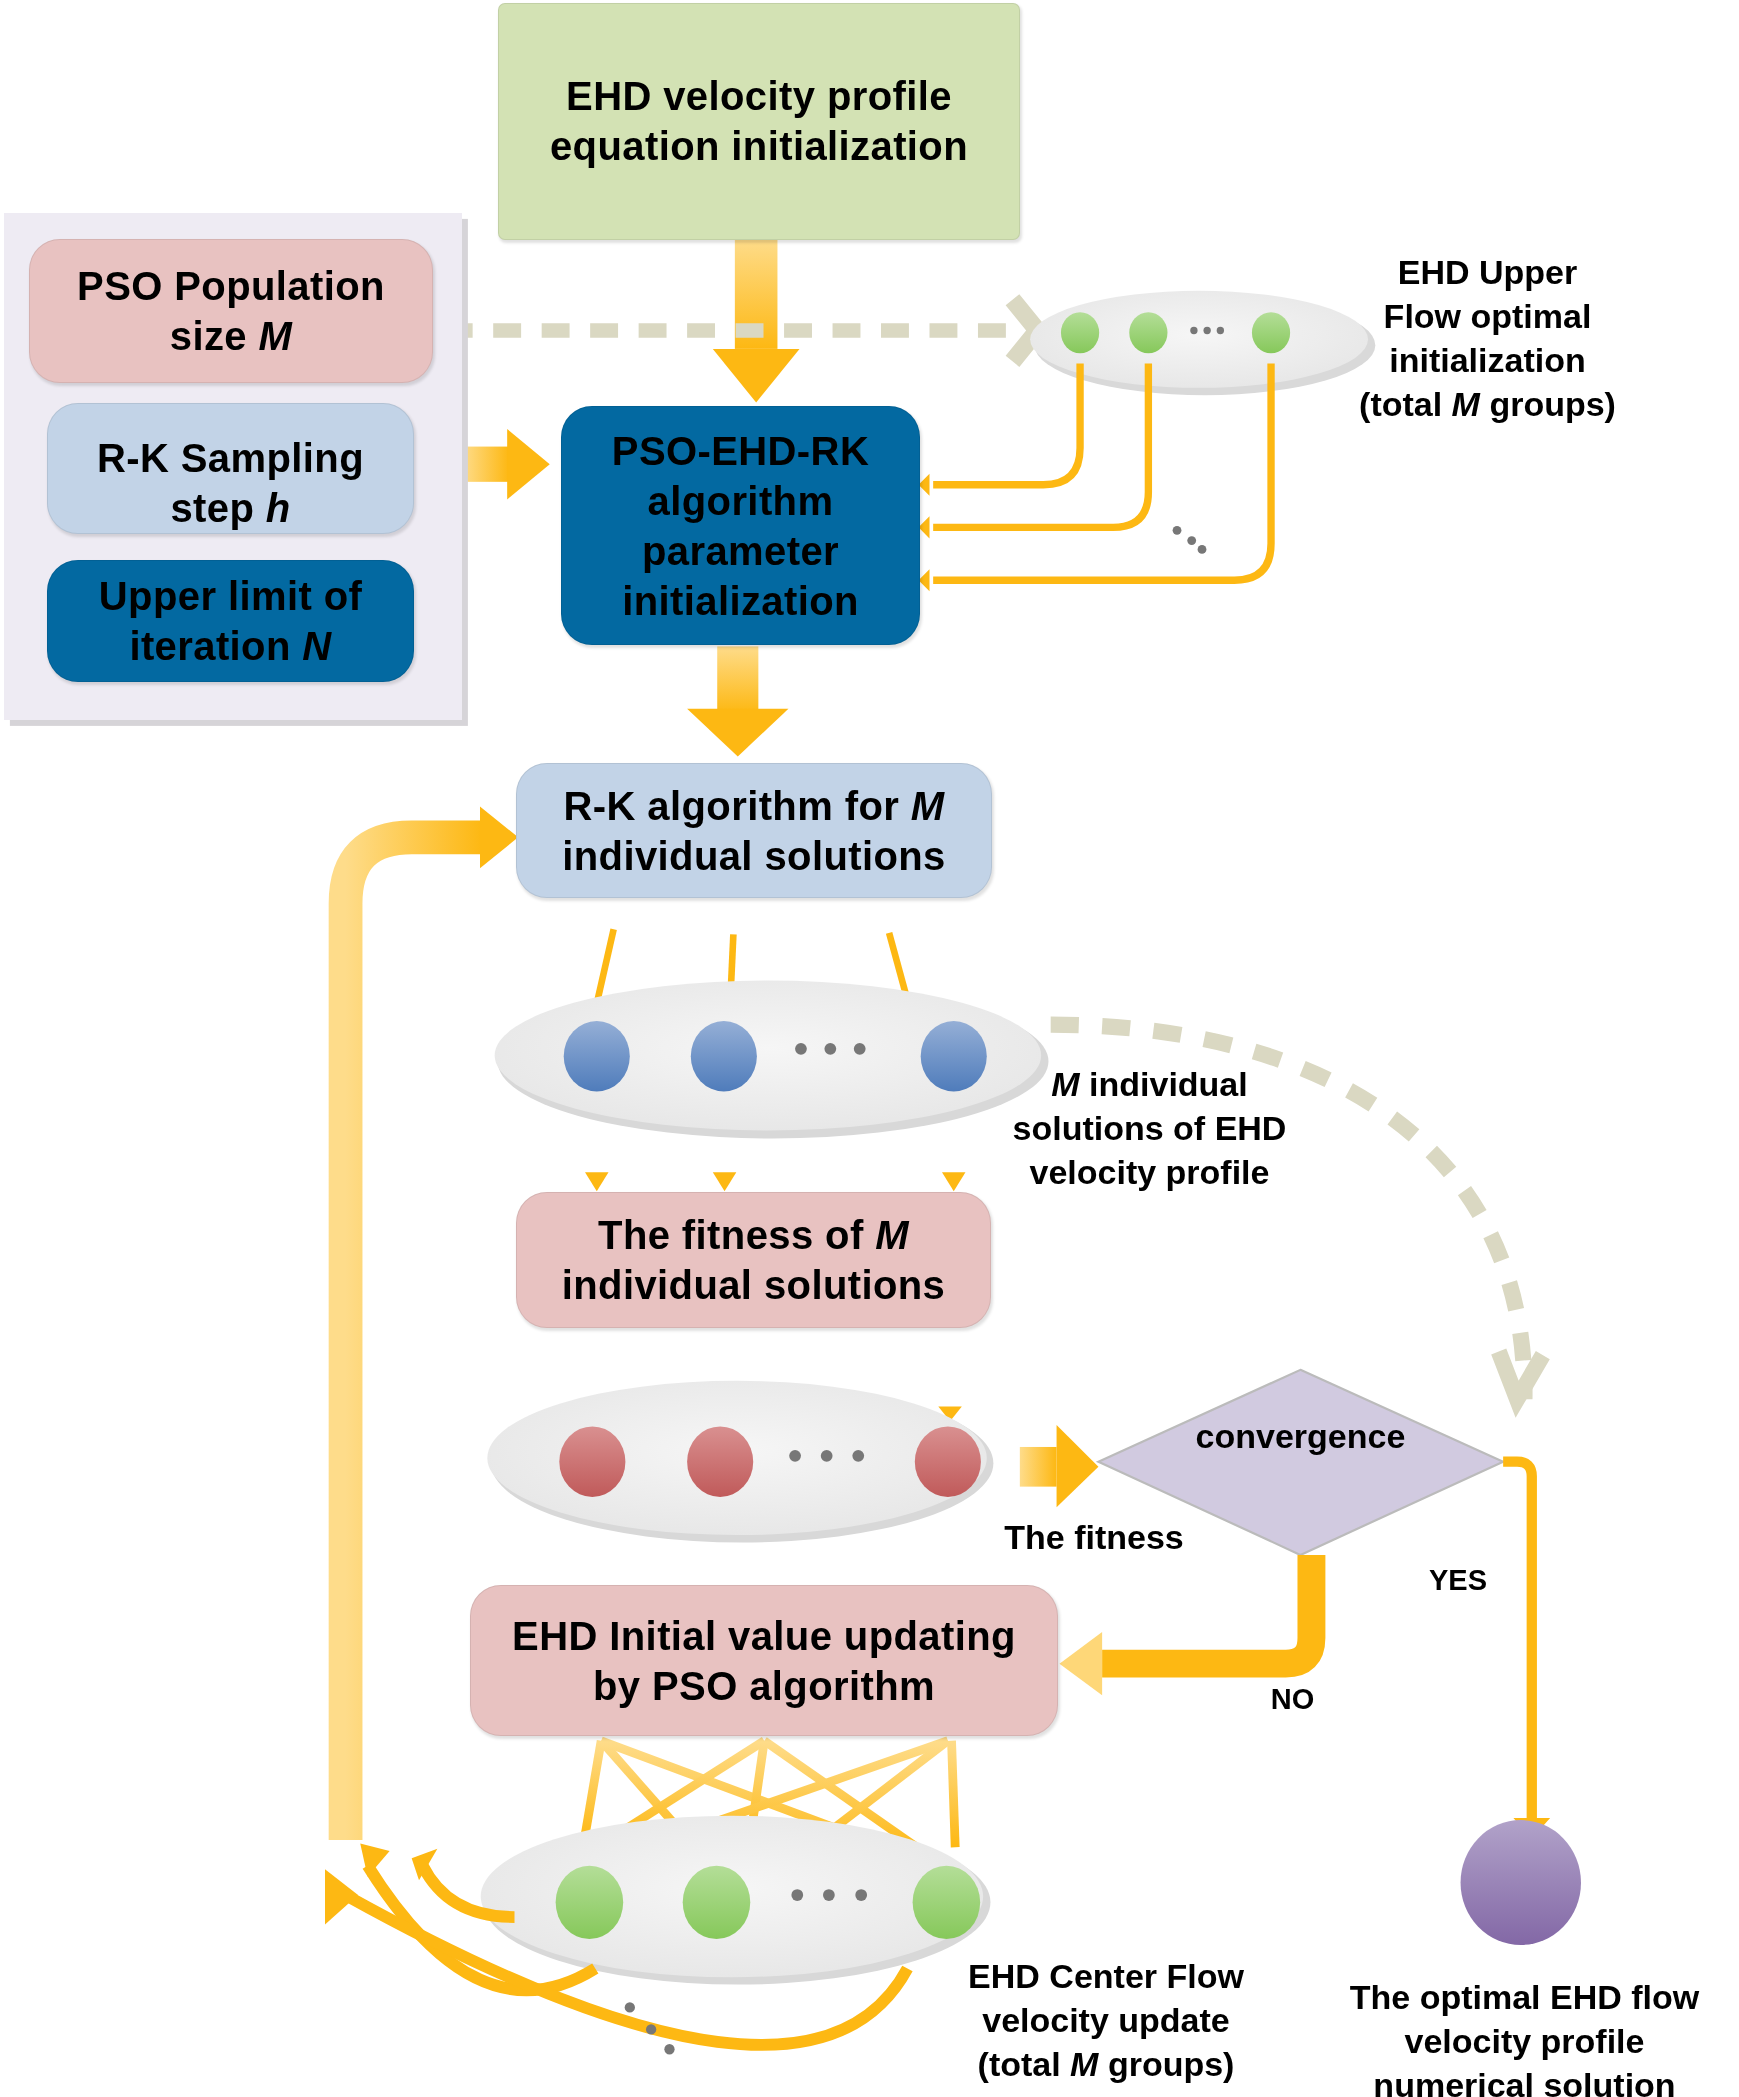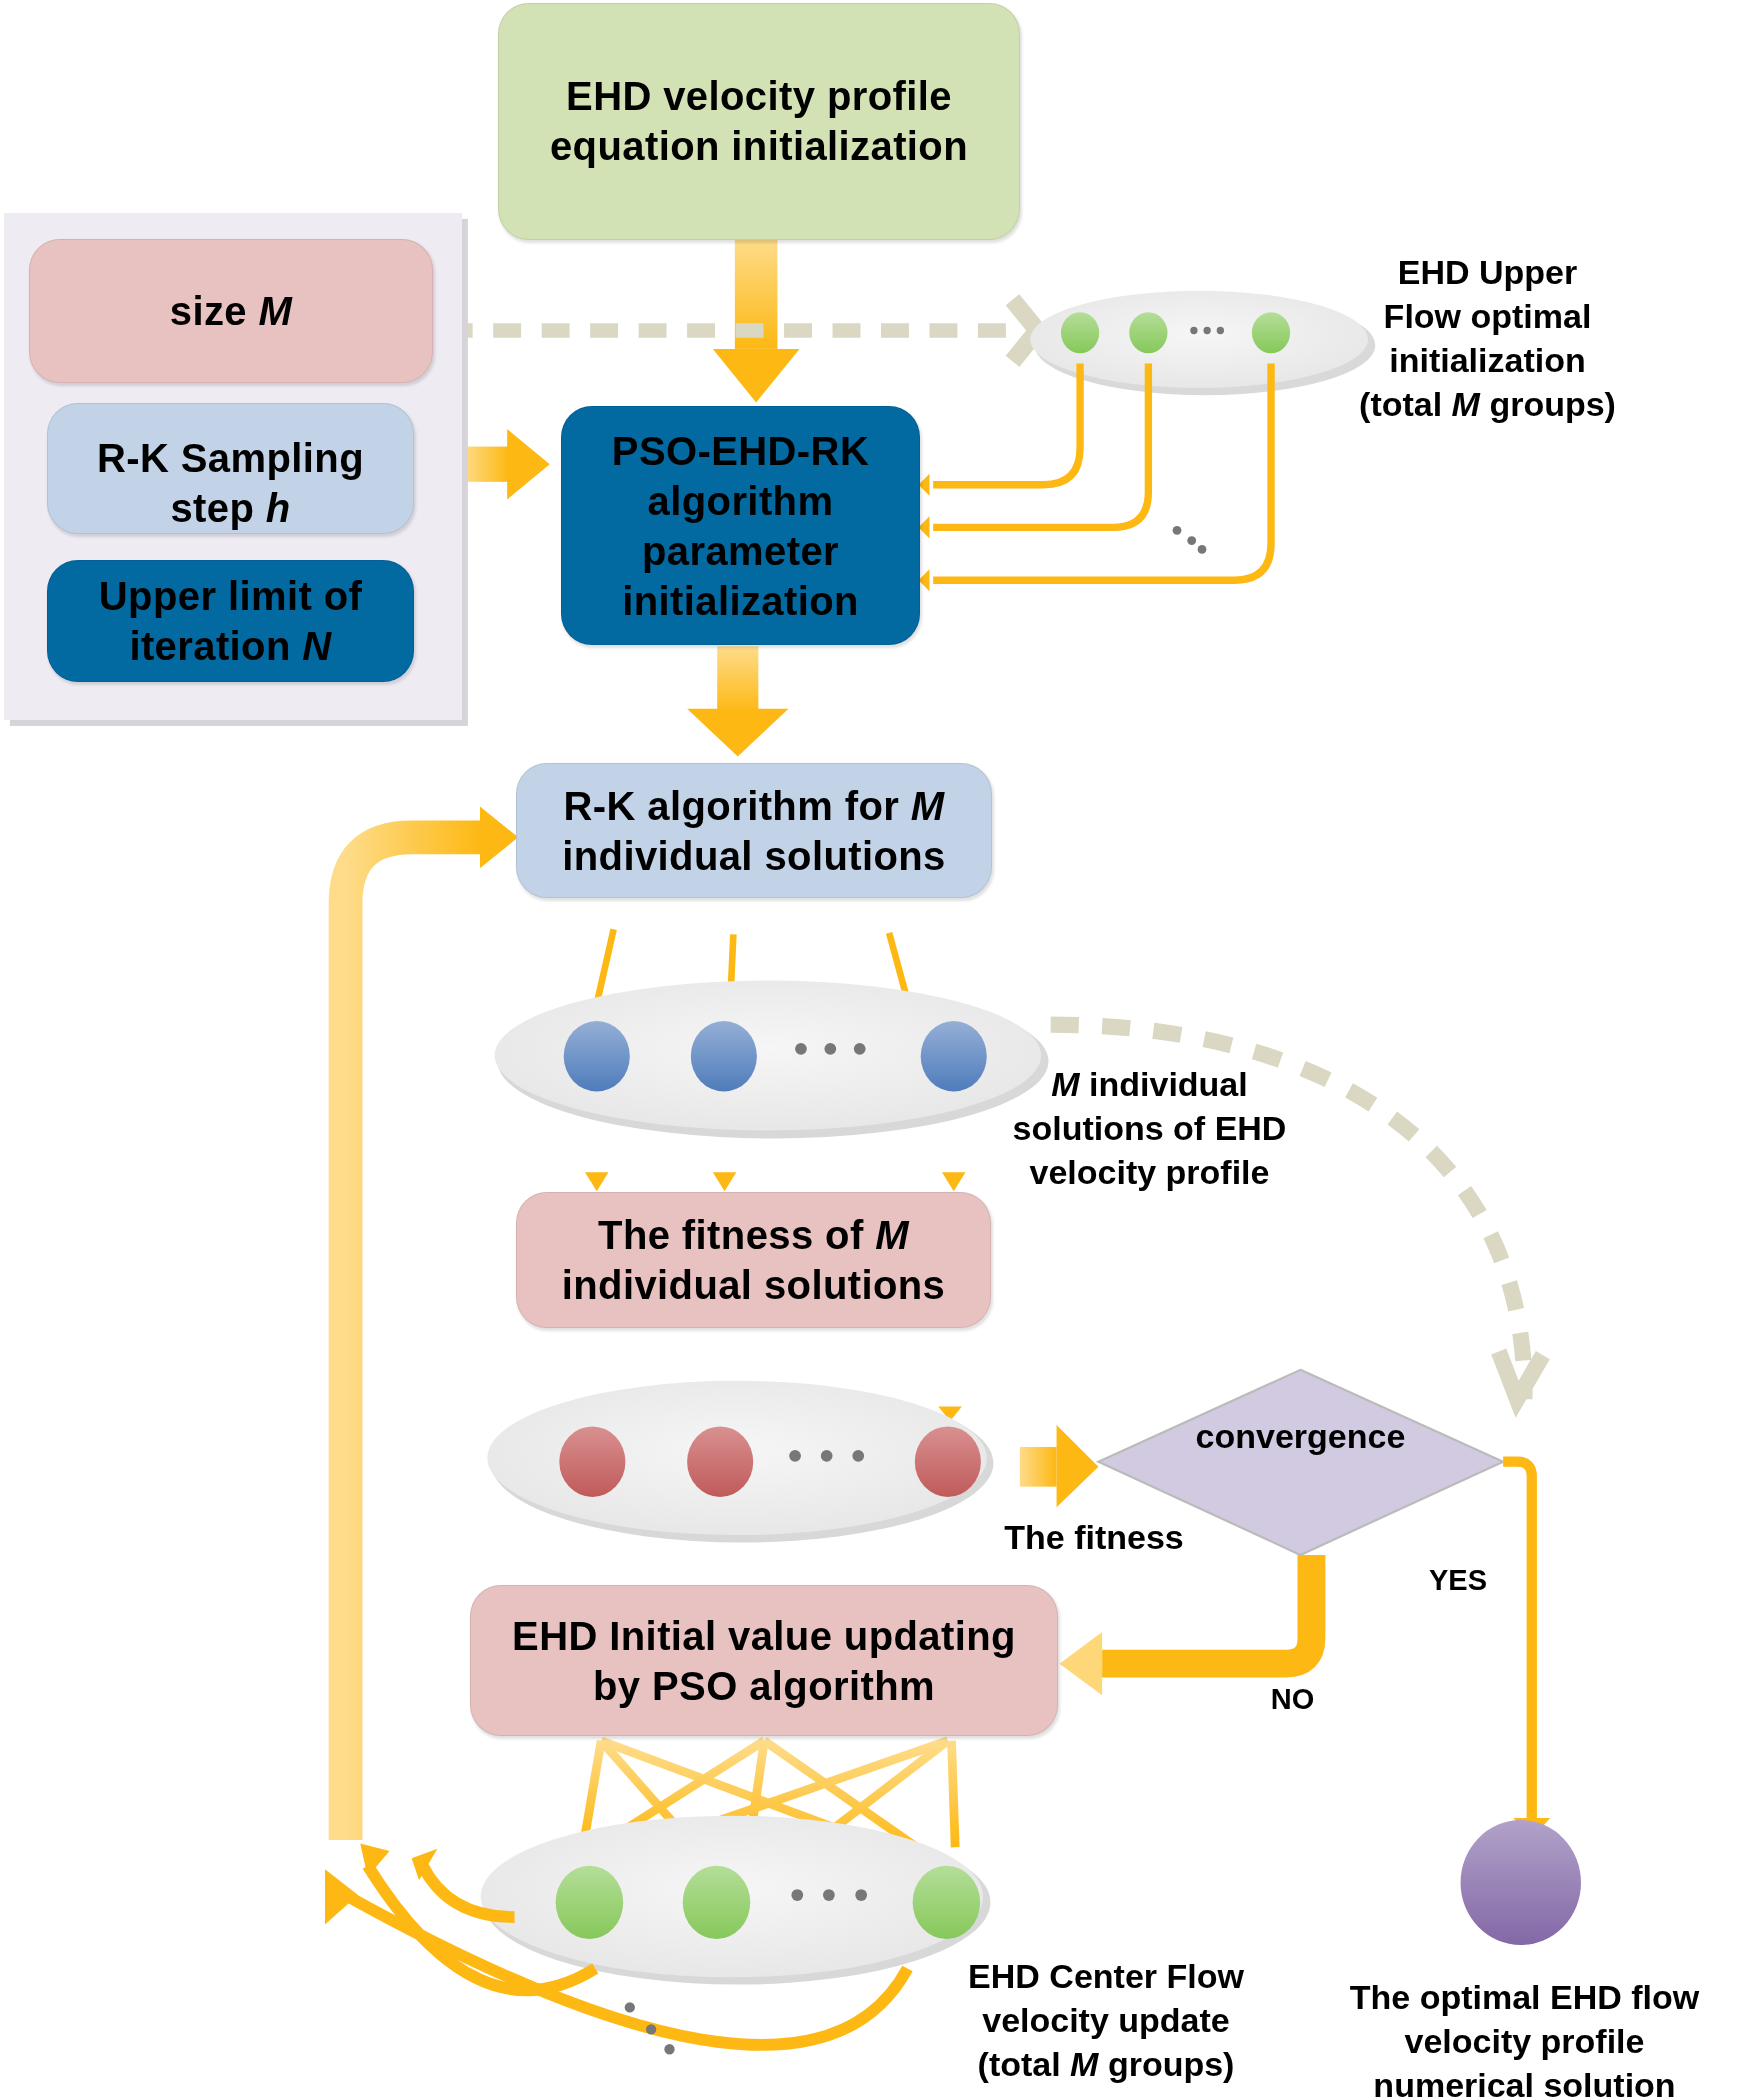--- a/index.html
+++ b/index.html
@@ -8,21 +8,21 @@
   #canvas { position: absolute; left: 0; top: 0; width: 1740px; height: 2097px; }
   .box { position: absolute; border-radius: 31px; display: flex; align-items: center; justify-content: center;
          text-align: center; box-sizing: border-box; border: 1.5px solid rgba(0,0,0,0.08);
          box-shadow: 1.5px 2.2px 2.9px rgba(0,0,0,0.12); }
   .box .txt { font-size: 40px; line-height: 50px; letter-spacing: 0.4px; }
   .label { position: absolute; text-align: center; font-size: 34px; line-height: 44px; }
   .small { font-size: 29px; line-height: 38px; }
   i { font-style: italic; }
   .panel { position: absolute; left: 4.4px; top: 213px; width: 458px; height: 507px; background: #eeebf3;
            box-shadow: 5.9px 5.9px 0 #d6d4d8; }
-  .green { background: #d3e2b4; }
+  .green { background: #d3e2b4; border-radius: 7px; }
   .pink  { background: #e8c2c1; }
   .blue  { background: #c2d3e7; }
   .lav   { background: #0369a1; }
 </style>
 </head>
 <body>
 
 <svg id="canvas" viewBox="0 0 2368 2855" xmlns="http://www.w3.org/2000/svg">
   <defs>
     <linearGradient id="gv" x1="0" y1="0" x2="0" y2="1">
@@ -238,20 +238,21 @@
 <div class="box green" style="left:498px;top:2.9px;width:522px;height:237px;">
   <div class="txt">
       <div>EHD velocity profile</div>
       <div>equation initialization</div>
     </div>
 </div>
 
 <div class="panel"></div>
 <div class="box pink" style="left:29px;top:239px;width:404px;height:144px;">
   <div class="txt">
+      <div>PSO Population</div>
       <div><span>size </span><i>M</i></div>
     </div>
 </div>
 <div class="box blue" style="left:47px;top:403px;width:367px;height:131px;align-items:flex-end;">
   <div class="txt">
       <div>R-K Sampling</div>
       <div><span>step </span><i>h</i></div>
     </div>
 </div>
 <div class="box lav" style="left:47px;top:560px;width:367px;height:122px;">

